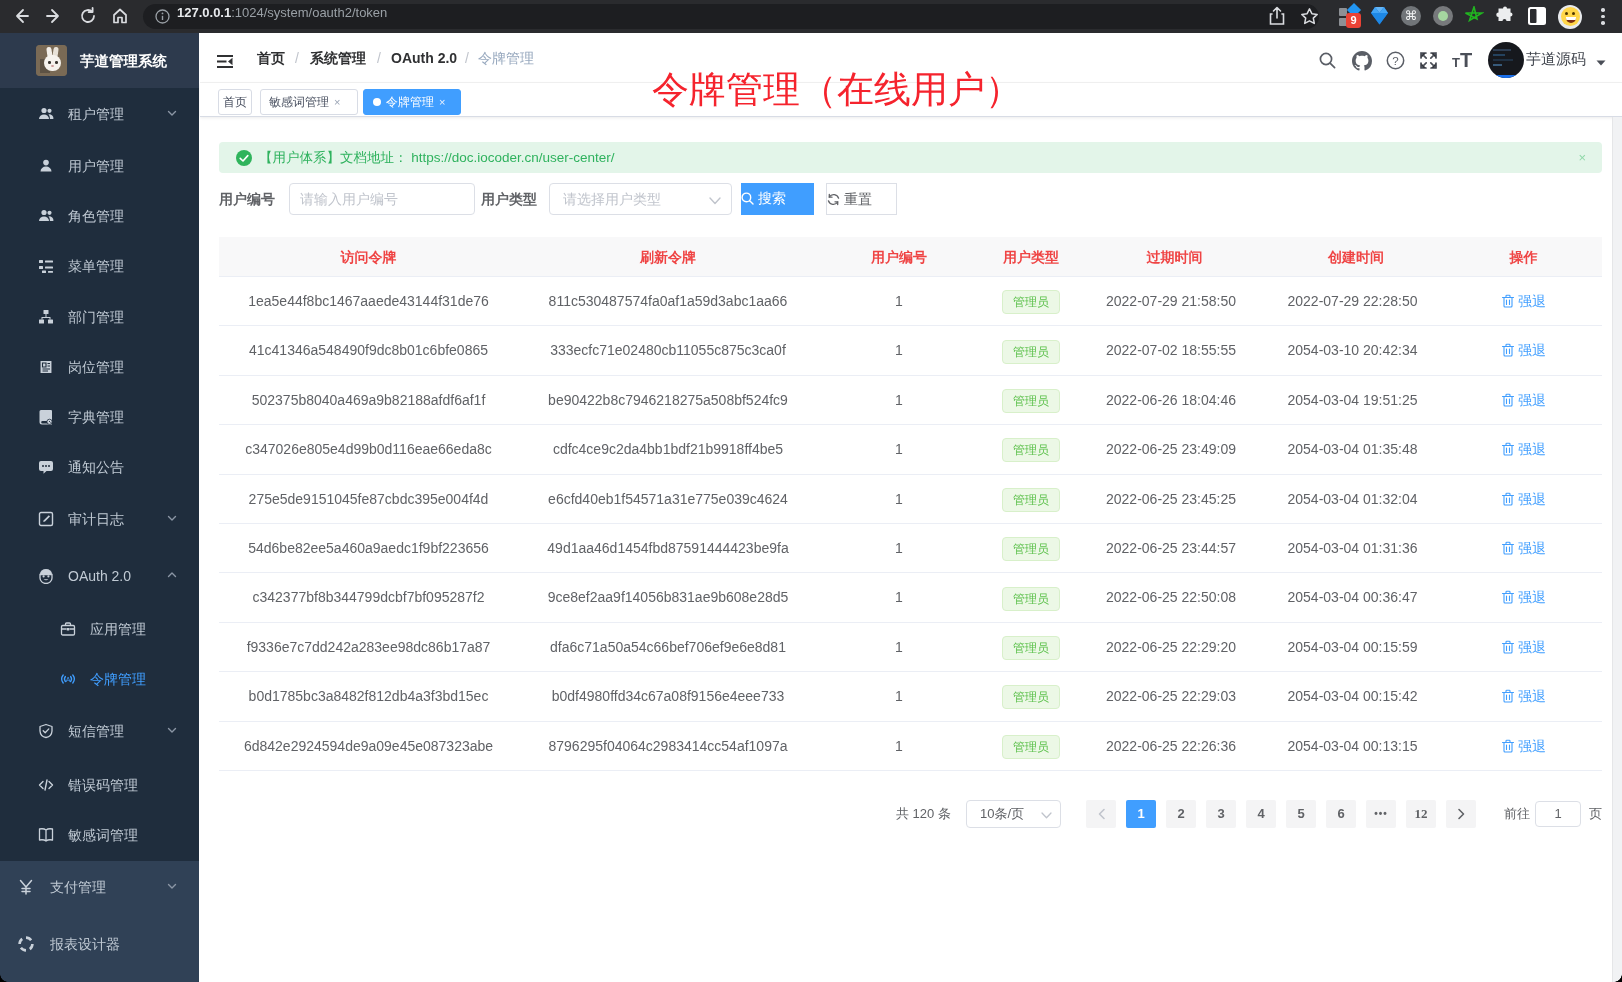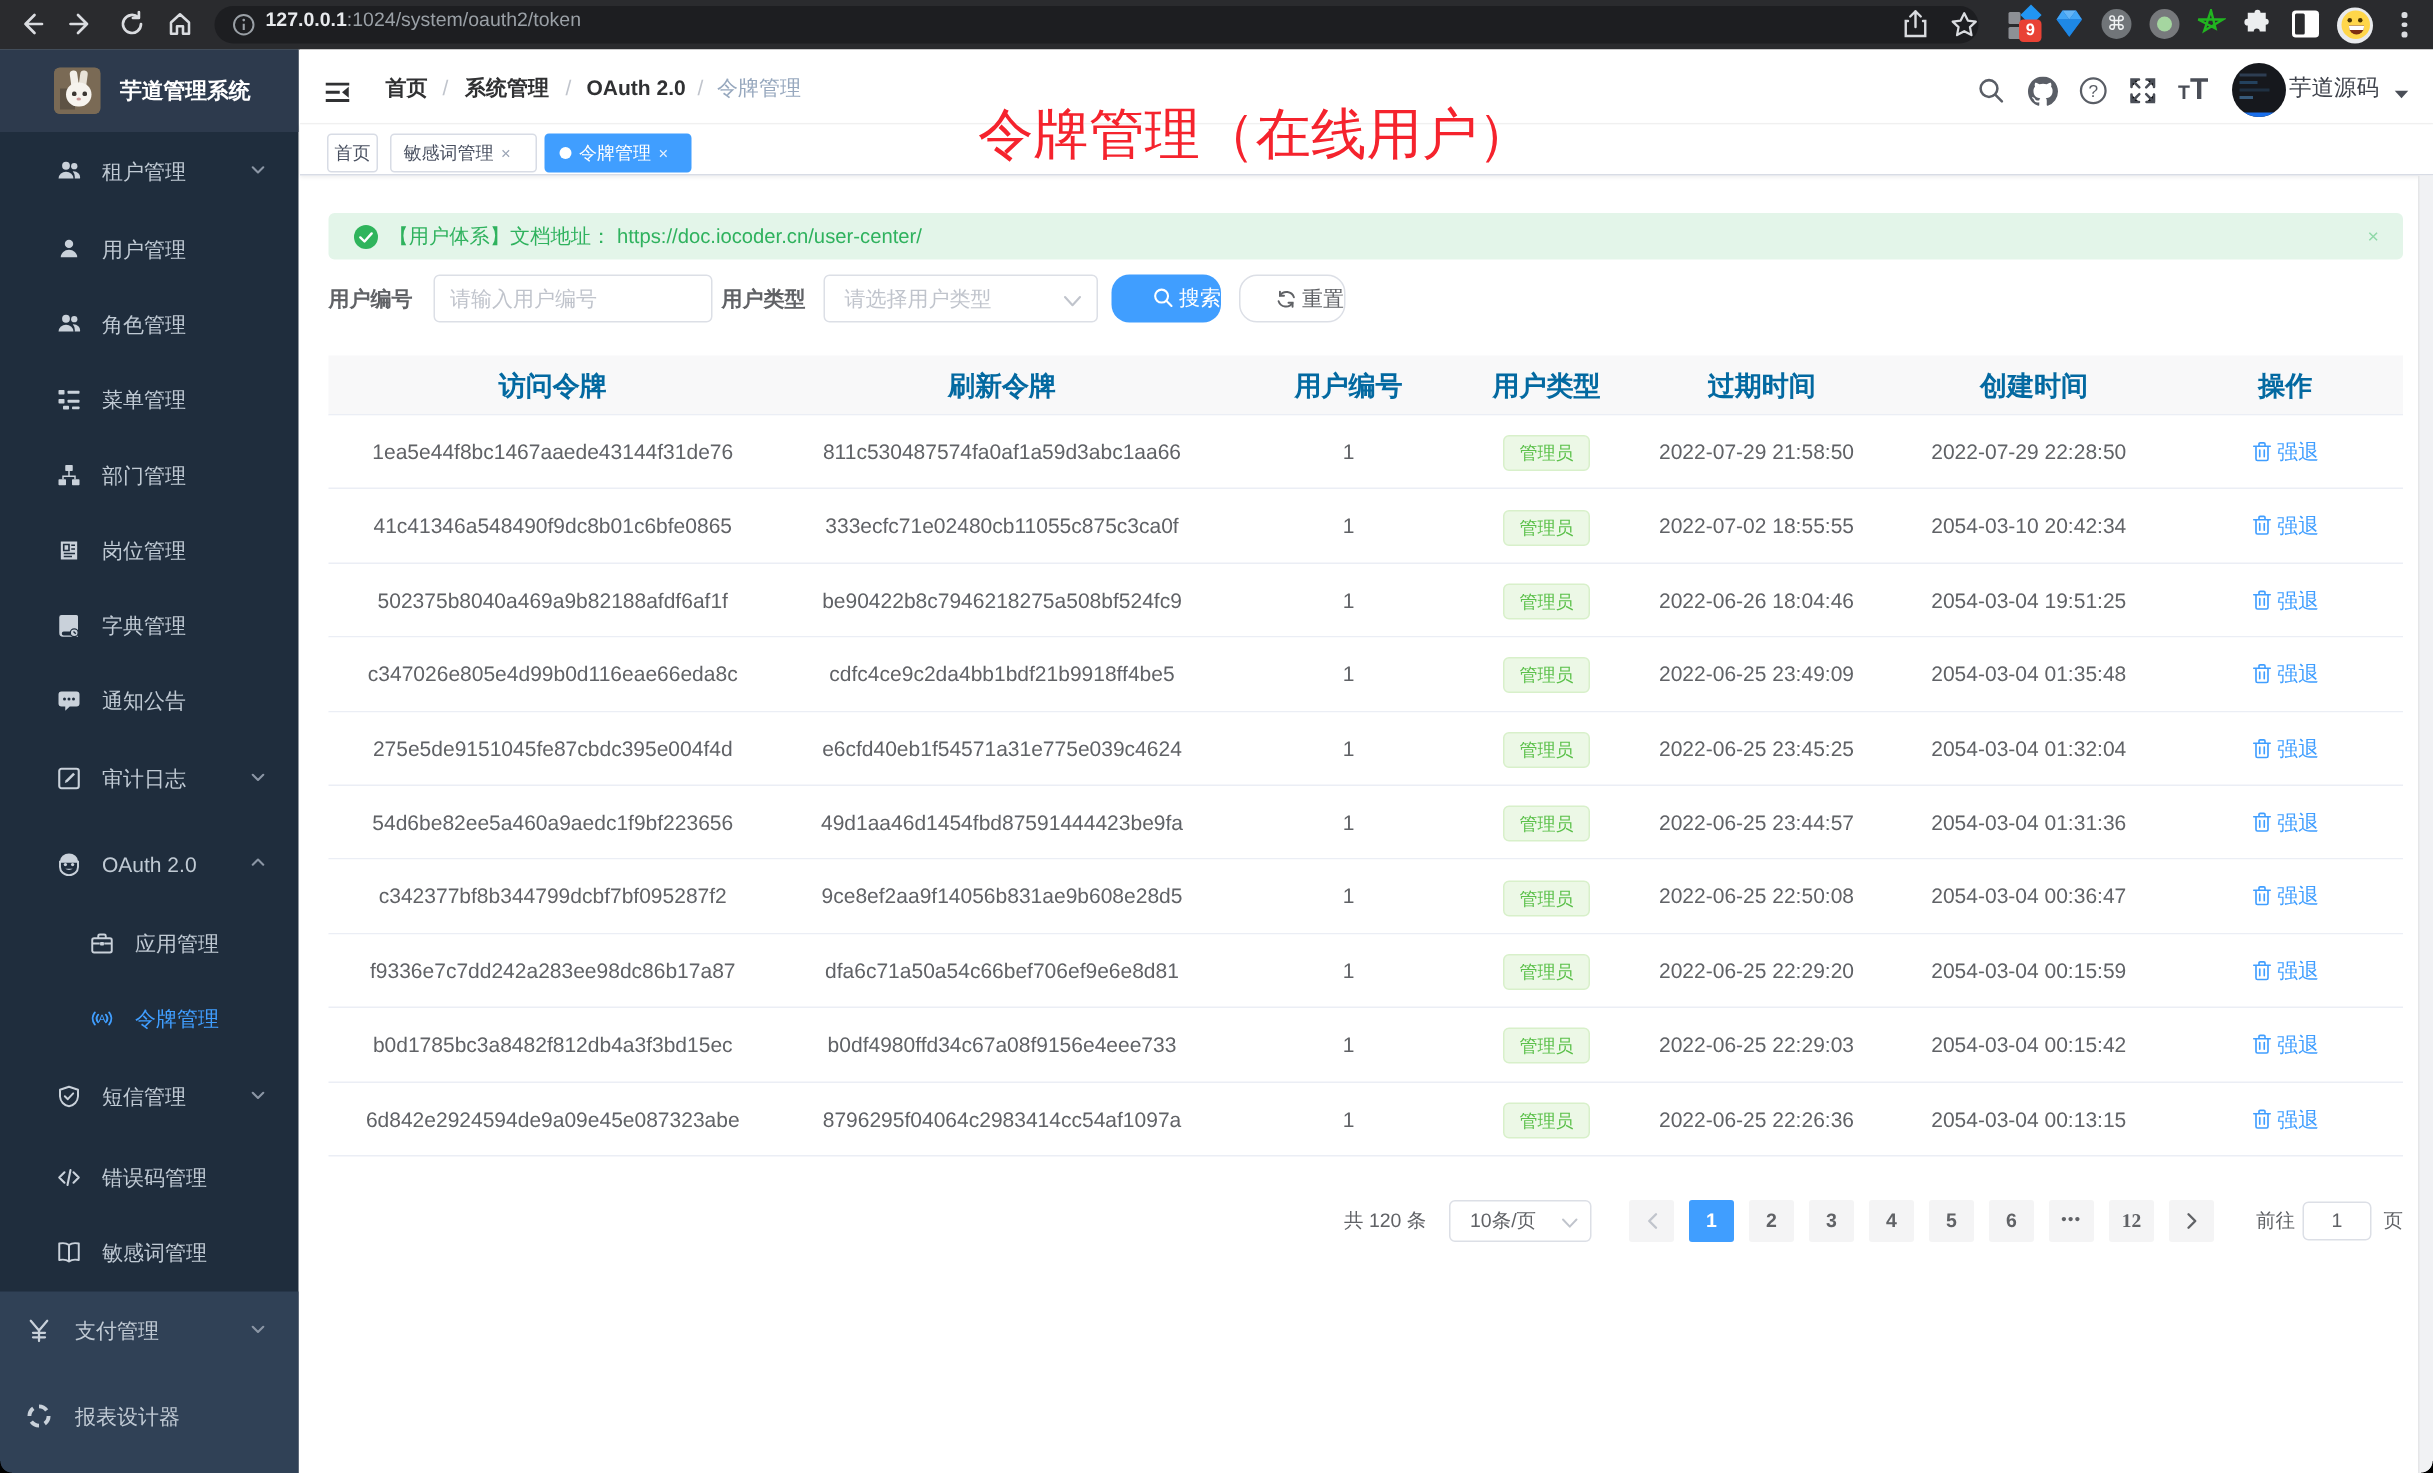--- a/index.html
+++ b/index.html
@@ -48,28 +48,28 @@
 
   
   #alert { position:absolute; left:219px; top:142px; width:1383px; height:31px; background:#e3f5e9; border-radius:4px; }
   #alert .chk { position:absolute; left:17px; top:7.5px; width:16px; height:16px; }
   #alert .atext { position:absolute; left:40px; top:0; height:31px; line-height:32px; font-size:13.5px; color:#2fb25e; }
   #alert .aclose { position:absolute; right:16px; top:0; height:31px; line-height:31px; font-size:13px; color:#8fd8a8; }
 
   
   .flabel { position:absolute; top:183px; height:32px; line-height:32px; font-size:14px; font-weight:bold; color:#606266; }
   .finput { position:absolute; top:183px; height:32px; border:1px solid #dcdfe6; border-radius:4px; background:#fff; font-size:14px; color:#c0c4cc; line-height:30px; padding-left:10px; }
-  .fbtn { position:absolute; top:183px; height:32px; border-radius:12px; font-size:14px; line-height:30px; text-align:right; }
+  .fbtn { position:absolute; top:183px; height:32px; border-radius:0; font-size:14px; line-height:30px; text-align:left; }
 
   
   #table { position:absolute; left:219px; top:237px; width:1383px; }
   .th { height:40px; background:#f8f8f9; border-bottom:1px solid #ebeef5; }
   .tr { height:49.4px; border-bottom:1px solid #ebeef5; background:#fff; }
   .cell { float:left; height:100%; text-align:center; overflow:hidden; }
-  .th .cell { line-height:40px; font-size:18px; color:#0369a1; font-weight:bold; }
+  .th .cell { line-height:40px; font-size:14px; color:#ef4444; font-weight:bold; }
   .tr .cell { line-height:48.4px; font-size:14px; color:#606266; }
   .c1{width:299px;} .c2{width:300px;} .c3{width:162px;} .c4{width:102px;} .c5{width:178px;} .c6{width:185px;} .c7{width:157px;}
   .gtag { display:inline-block; height:24px; line-height:22px; padding:0 10px; background:#ecf8e6; border:1px solid #d8f0ca; border-radius:4px; color:#5bc04a; font-size:12px; vertical-align:middle; }
   .oplink { color:#409eff; font-size:14px; }
 
   
   #pager { position:absolute; top:800px; left:0; width:1622px; height:28px; font-size:13px; color:#606266; }
   .pbtn { position:absolute; top:0; width:30px; height:28px; line-height:28px; text-align:center; background:#f4f4f5; border-radius:2px; color:#606266; font-size:13px; font-weight:bold; }
   .pbtn.on { background:#409eff; color:#fff; }
 

